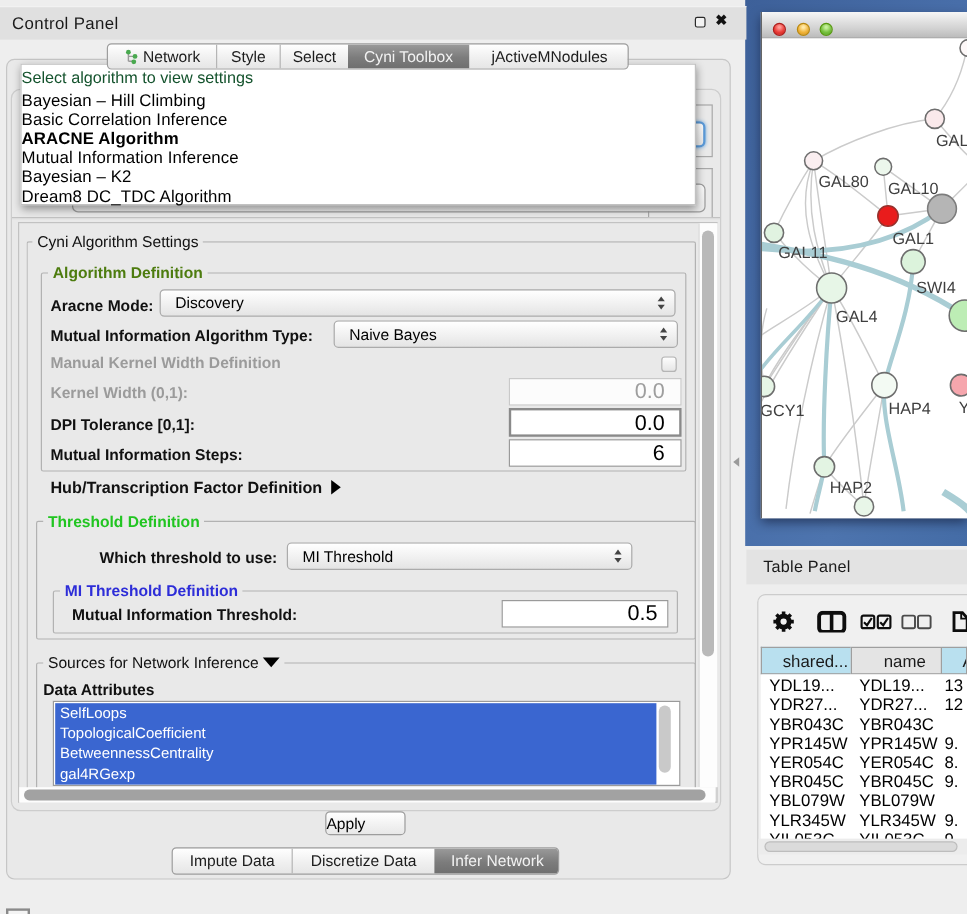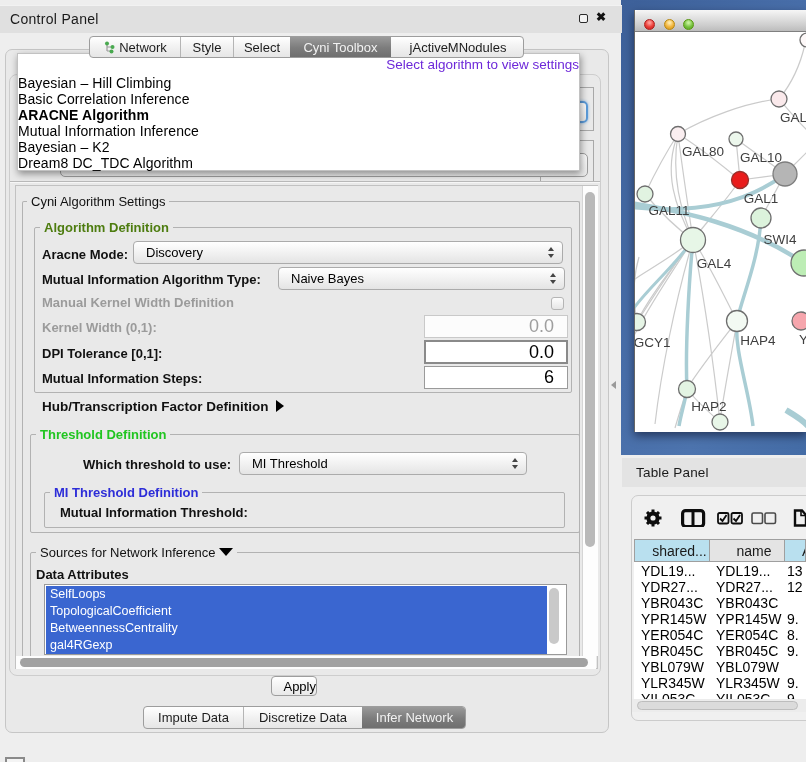--- a/index.html
+++ b/index.html
@@ -41,32 +41,32 @@
 
 .combo{background:linear-gradient(#ffffff,#efefef 60%,#e4e4e4);border:1px solid #ababab;border-radius:4px;box-sizing:border-box;font-size:13px;color:#000}
 .combo .ct{position:absolute;left:12px;top:0;line-height:22px;white-space:nowrap}
 .arr{position:absolute;right:7px;width:7px}
 .au{position:absolute;top:5px;left:0;width:0;height:0;border-left:3.5px solid transparent;border-right:3.5px solid transparent;border-bottom:4.5px solid #444}
 .ad{position:absolute;top:12px;left:0;width:0;height:0;border-left:3.5px solid transparent;border-right:3.5px solid transparent;border-top:4.5px solid #444}
 
 .tf{background:#fff;box-sizing:border-box;font-size:18px;text-align:right}
 
 #popup{left:17px;top:53px;width:563px;height:118px;background:#fff;border:1px solid #c2c2c2;box-shadow:1px 3px 7px rgba(0,0,0,0.4);box-sizing:border-box}
-#popup .hdr{position:absolute;left:0;top:3px;width:100%;text-align:right;font-size:13.5px;color:#6d28d9}
+#popup .hdr{position:absolute;left:0;top:3px;width:100%;text-align:left;font-size:13.5px;color:#14532d}
 .pi{position:absolute;left:0px;font-size:14px;letter-spacing:0.1px;color:#000;line-height:16px;white-space:nowrap}
 
 .seg{border:1px solid #9d9d9d;border-radius:4px;background:linear-gradient(#ffffff,#f0f0f0 55%,#e6e6e6);box-sizing:border-box;overflow:hidden}
 .seg .s{position:absolute;top:0;height:100%;font-size:13px;color:#1c1c1c;text-align:center}
 .seg .sel{background:linear-gradient(#9a9a9a,#7c7c7c 55%,#6f6f6f);color:#f2f2f2}
 .seg .dv{position:absolute;top:0;width:1px;height:100%;background:#b5b5b5}
 
 #dlist{left:44px;top:584px;width:523px;height:71px;background:#fff;border:1px solid #9a9a9a;box-sizing:border-box;overflow:hidden}
 #lthumb{position:absolute;left:504px;top:3px;width:10px;height:56px;background:#c9c9c9;border-radius:5px}
 
-#apply{left:271px;top:676px;width:46px;height:20px;border:1px solid #9d9d9d;border-radius:4px;background:linear-gradient(#ffffff,#f2f2f2 55%,#e8e8e8);font-size:13px;text-align:right;line-height:19px;box-sizing:border-box}
+#apply{left:271px;top:676px;width:67px;height:20px;border:1px solid #9d9d9d;border-radius:4px;background:linear-gradient(#ffffff,#f2f2f2 55%,#e8e8e8);font-size:13px;text-align:left;line-height:19px;box-sizing:border-box}
 
 #bicon{left:5px;top:757px;width:20px;height:10px;border:2px solid #8a8a8a;background:#f4f4f4;box-sizing:border-box}
 #splitarrow{left:611px;top:381px;width:0;height:0;border-top:4px solid transparent;border-bottom:4px solid transparent;border-right:5px solid #9a9a9a}
 </style></head>
 <body>
 <div id="root">
 
   <div class="abs" id="desktop"></div>
 
   <div class="abs" id="titlebar">
@@ -124,20 +124,21 @@
       <span class="arr">
         <span class="au"></span>
         <span class="ad"></span>
       </span>
     </div>
 
   <div class="abs grp" style="left:44px;top:492px;width:519px;height:34px">
     <span class="gt" style="left:5px;color:#2d2dd8;font-weight:bold">MI Threshold Definition</span>
   </div>
   <div class="abs lb" style="left:60px;top:505px">Mutual Information Threshold:</div>
+  <div class="abs tf" style="left:418px;top:500px;width:139px;height:23px;border:1px solid #9a9a9a;color:#000;line-height:21px;padding-right:8px">0.5</div>
 
   <div class="abs grp" style="left:30px;top:552px;width:548px;height:112px">
     <span class="gt" style="left:5px;color:#111">Sources for Network Inference <span style="display:inline-block;width:0;height:0;border-left:7px solid transparent;border-right:7px solid transparent;border-top:8px solid #000;vertical-align:1px"></span></span>
   </div>
   <div class="abs lb" style="left:36px;top:567px">Data Attributes</div>
   <div class="abs" id="dlist">
     <div style="position:absolute;left:1px;top:1px;width:497px;height:68px;background:#3a66d0;color:#fff;font-size:12.5px;line-height:17px;padding-left:4px;white-space:pre">SelfLoops
 TopologicalCoefficient
 BetweennessCentrality
 gal4RGexp</div>

